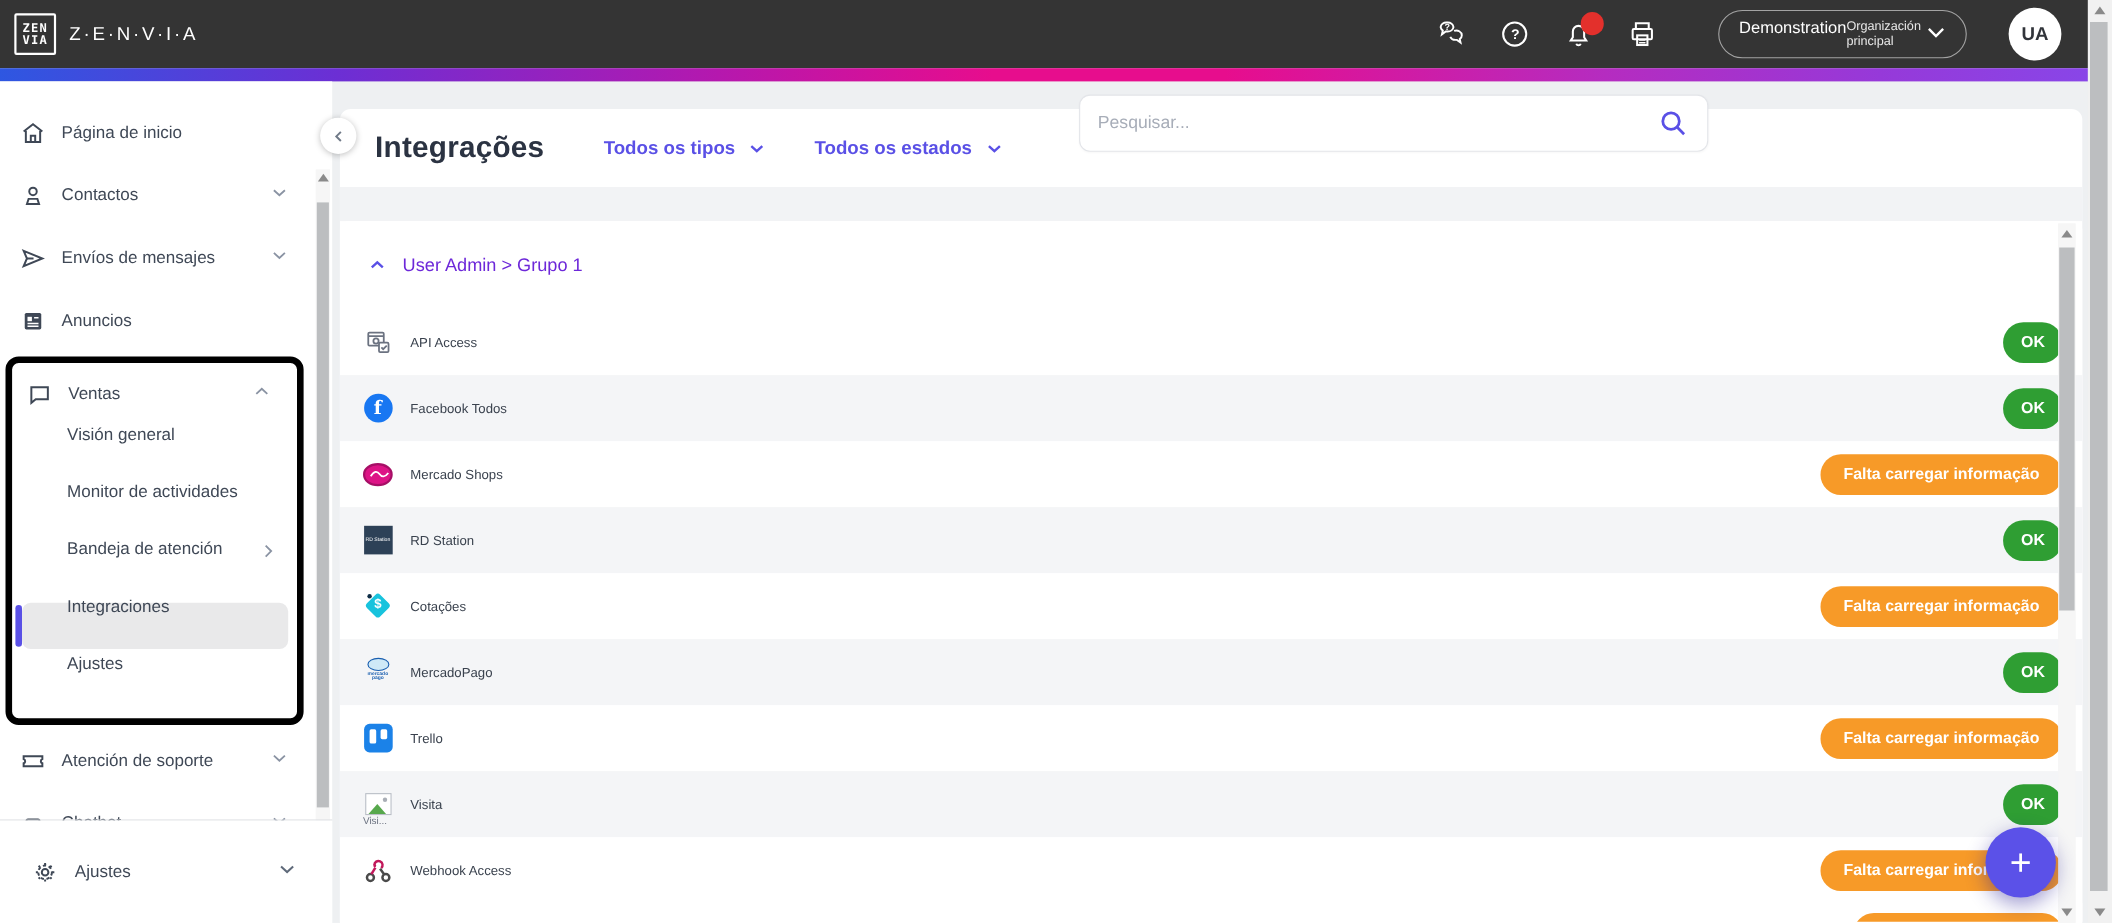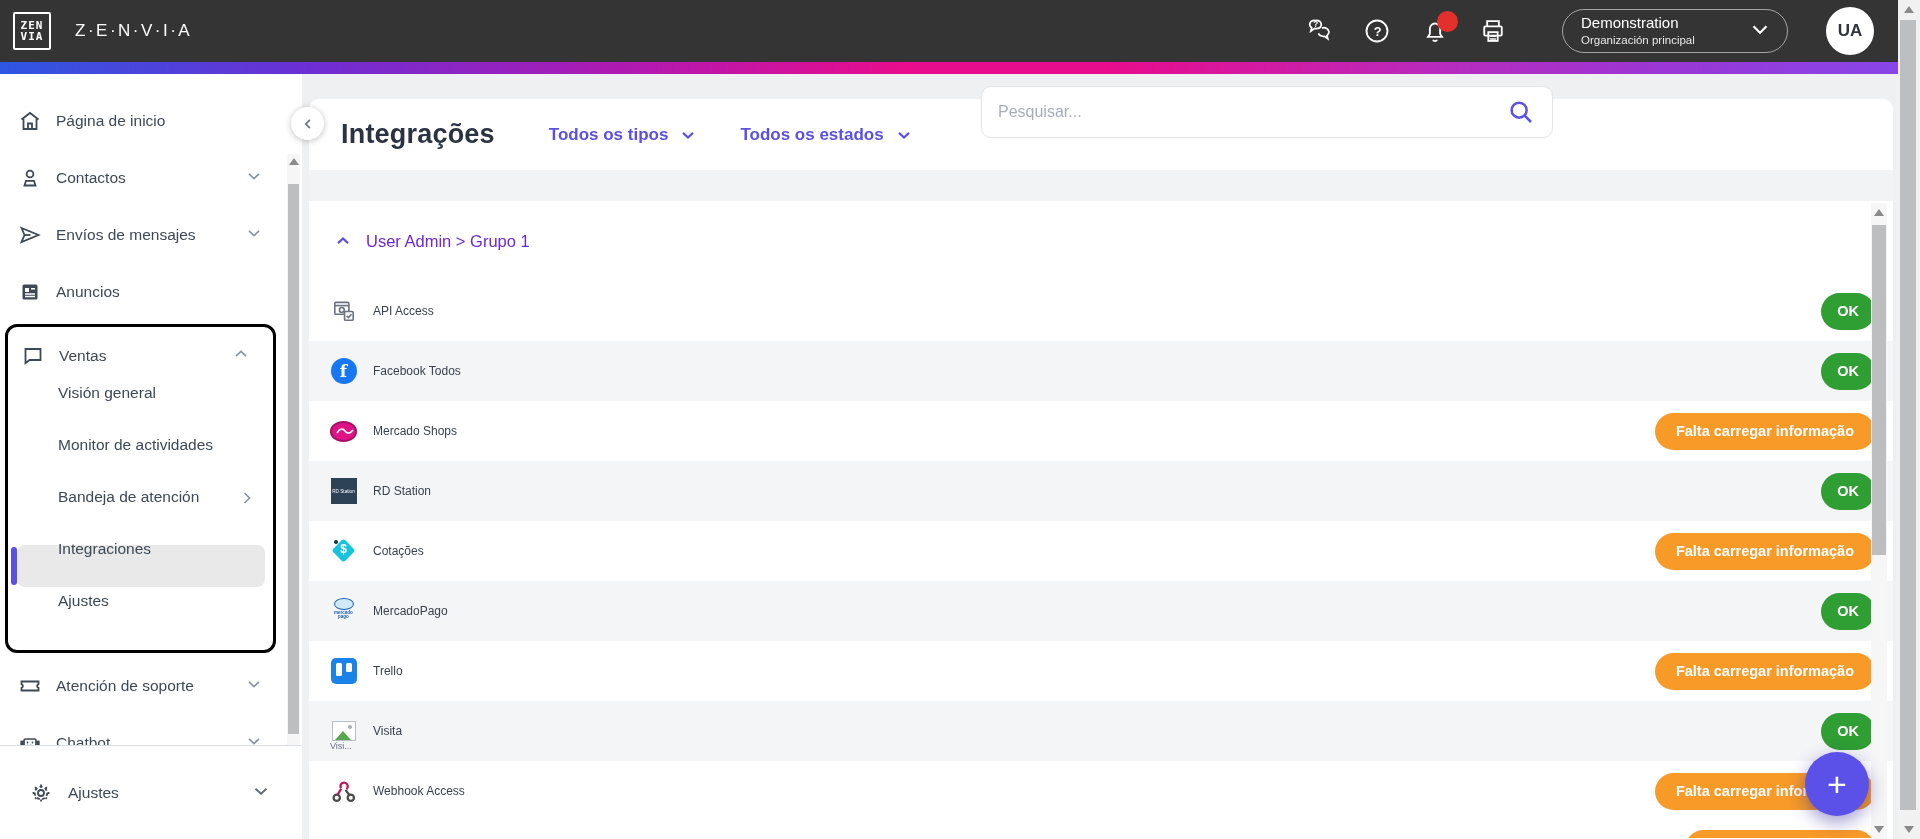--- a/index.html
+++ b/index.html
@@ -5,46 +5,46 @@
   * { margin:0; padding:0; box-sizing:border-box; }
   html,body { width:1920px; height:839px; overflow:hidden; }
   body { font-family:"Liberation Sans", sans-serif; background:#eef0f2; }
   .root { position:relative; width:1920px; height:839px; overflow:hidden; }
 
   
   .topbar { position:absolute; left:0; top:0; width:1920px; height:62px; background:#343434; display:flex; align-items:center; }
   .logo-box { width:38px; height:38px; border:2px solid #fff; border-radius:2px; margin-left:13px;
               display:flex; flex-direction:column; align-items:center; justify-content:center; }
   .logo-box span { color:#fff; font-size:11px; font-weight:bold; letter-spacing:1px; line-height:11px; font-family:"DejaVu Sans Mono",monospace; }
-  .wordmark { color:#fff; font-size:17px; letter-spacing:2.5px; margin-left:24px; font-weight:400; }
+  .wordmark { color:#fff; font-size:17px; letter-spacing:2.5px; margin-left:12px; font-weight:400; }
   .top-icons { position:absolute; left:1305px; top:0; height:62px; display:flex; align-items:center; gap:30px; }
   .tico { width:28px; height:28px; position:relative; cursor:pointer; }
   .tico svg { width:28px; height:28px; display:block; }
   .notif-dot { position:absolute; top:-6px; right:-9px; width:21px; height:21px; border-radius:50%; background:#e3302c; }
   .org-pill { position:absolute; left:1562px; top:9px; width:226px; height:44px; border:1px solid rgba(255,255,255,.55);
               border-radius:22px; display:flex; align-items:center; padding:0 14px 0 18px; cursor:pointer; }
-  .org-text { display:flex; flex-direction:column; line-height:1.25; }
+  .org-text { display:flex; flex-direction:row; line-height:1.25; }
   .org-name { color:#fff; font-size:15px; }
   .org-sub { color:#e8e8e8; font-size:11.5px; }
   .org-chevron { margin-left:auto; }
   .avatar { position:absolute; left:1826px; top:7px; width:48px; height:48px; border-radius:50%; background:#fff;
             display:flex; align-items:center; justify-content:center; font-weight:bold; font-size:17px; color:#31343a; cursor:pointer; }
 
   
   .grad { position:absolute; left:0; top:62px; width:1920px; height:12px;
           background:linear-gradient(90deg,#2e57e1 0%,#6c2fd4 16%,#b518ae 34%,#e70d8d 47%,#e70d8d 58%,#b52cc0 76%,#9639d9 89%,#8747e9 100%); }
 
   
   .sidebar { position:absolute; left:0; top:74px; width:302px; height:765px; background:#fff; }
   .side-scroll { position:absolute; left:0; top:0; width:286px; height:671px; padding-top:18px; }
   .nav-item { height:57px; display:flex; align-items:center; padding:0 10px 0 17px; cursor:pointer; color:#3f4856; font-size:15.5px; }
   .nav-item .nico { width:26px; height:26px; flex:0 0 26px; display:flex; align-items:center; justify-content:center; }
   .nav-item .nlabel { margin-left:13px; }
   .nav-item .nchev { margin-left:auto; margin-right:12px; }
-  .ventas-box { margin:4px 10px 4px 5px; border:3px solid #000000; border-radius:12px; padding-bottom:6px; position:relative; }
+  .ventas-box { margin:4px 10px 4px 5px; border:6px solid #000000; border-radius:12px; padding-bottom:6px; position:relative; }
   .sub-item { height:52px; display:flex; align-items:flex-start; padding-left:50px; color:#3f4856; font-size:15.5px; cursor:pointer; position:relative; }
   .sub-item .nchev { margin-left:auto; margin-right:16px; }
   .sub-item.active .active-bg { position:absolute; left:9px; right:8px; top:5px; bottom:5px; background:#e9e9ea; border-radius:8px; z-index:0; }
   .sub-item.active .active-bar { position:absolute; left:3px; top:7px; width:6px; height:38px; border-radius:3px; background:#5a50e6; z-index:1; }
   .sub-item.active .nlabel { position:relative; z-index:1; }
   .side-divider { position:absolute; left:0; top:671px; width:302px; border-top:1px solid #d9dce0; }
   .side-bottom { position:absolute; left:0; top:672px; width:302px; height:93px; background:#fff; display:flex; align-items:center; padding-left:28px; cursor:pointer; color:#3f4856; font-size:15.5px; }
   .side-bottom .nico { width:26px; height:26px; display:flex; align-items:center; justify-content:center; }
   .side-bottom .nlabel { margin-left:14px; }
   .side-bottom .nchev { margin-left:auto; margin-right:30px; }

